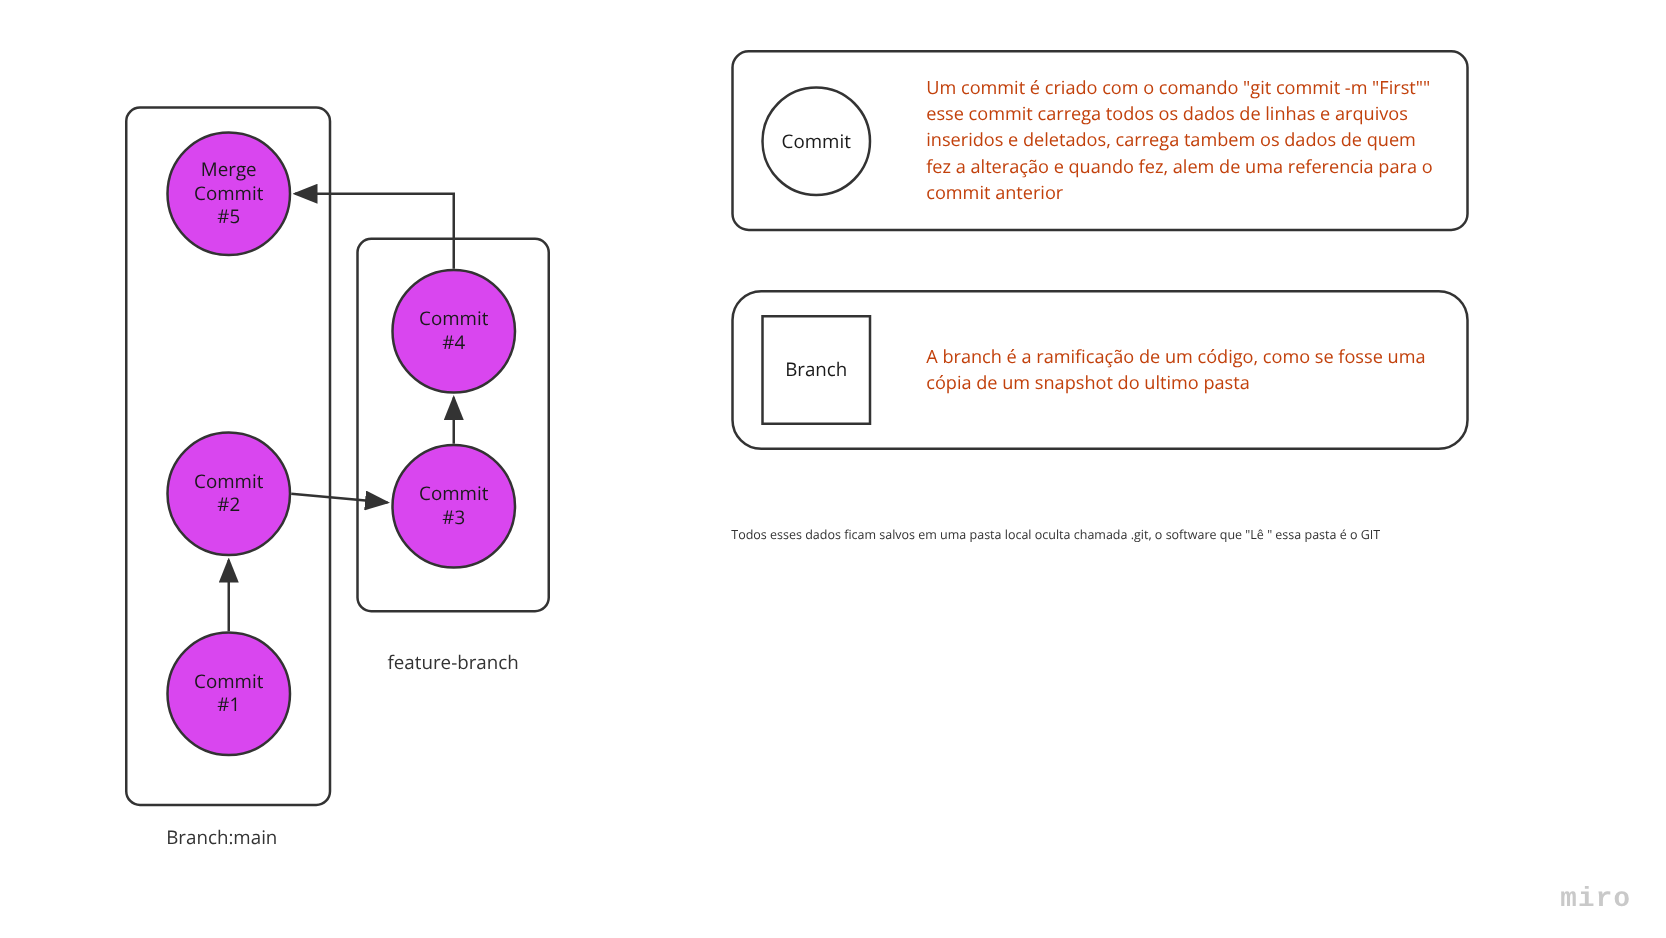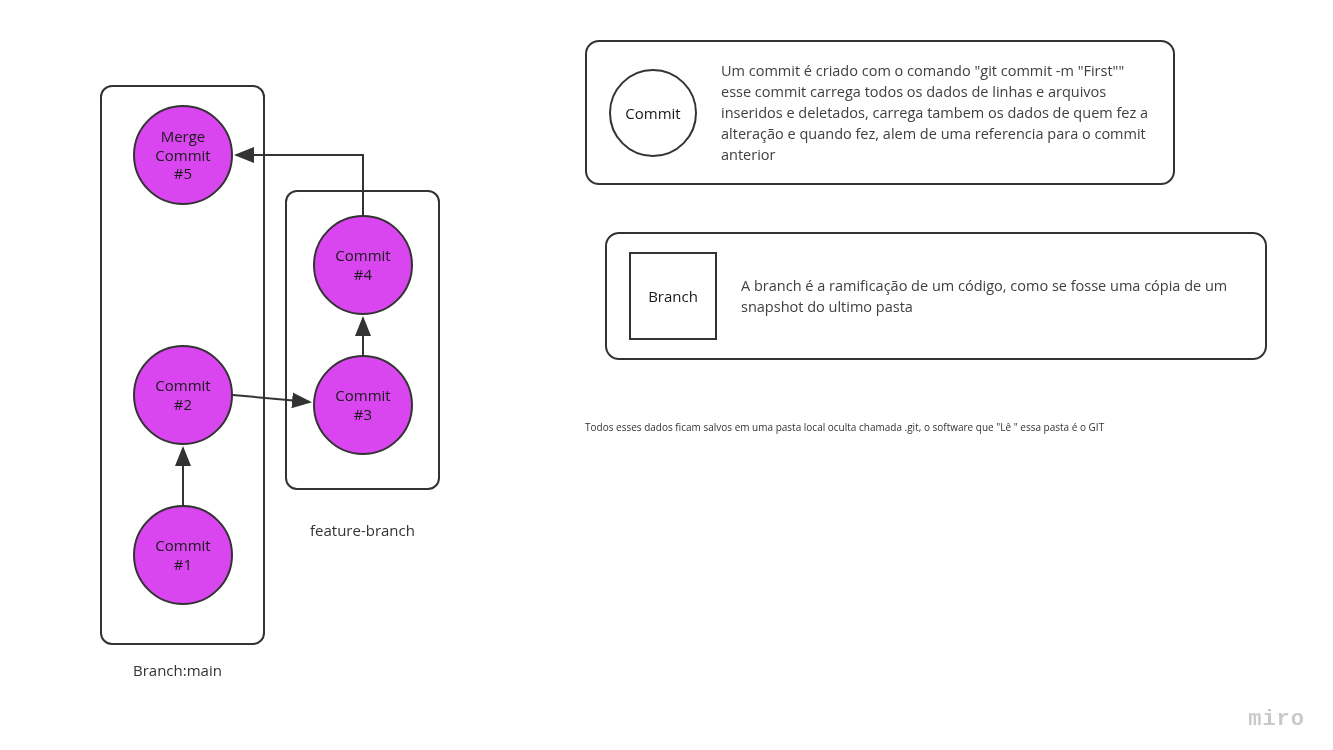--- a/index.html
+++ b/index.html
@@ -70,21 +70,22 @@
     border: 2px solid #333;
     flex: 0 0 auto;
     display: flex;
     align-items: center;
     justify-content: center;
     font-size: 15px;
   }
   .legend-text {
     font-size: 14.5px;
     line-height: 1.45;
-    color: #404040;
+    color: #c2410c;
+    margin-left: 20px;
   }
   .note {
     position: absolute;
     font-size: 10px;
     line-height: 1.45;
     color: #333;
     max-width: 660px;
   }
   .watermark {
     position: absolute;
@@ -147,21 +148,21 @@
     <line x1="363" y1="355" x2="363" y2="318" stroke="#333" stroke-width="2" marker-end="url(#arrowhead)"></line>
 
     <path d="M 363 215 L 363 155 L 236 155" fill="none" stroke="#333" stroke-width="2" marker-end="url(#arrowhead)"></path>
   </svg>
 
   <div class="legend-card" style="left:585px; top:40px; width:590px;">
     <div class="legend-circle">Commit</div>
     <div class="legend-text">Um commit é criado com o comando "git commit -m "First"" esse commit carrega todos os dados de linhas e arquivos inseridos e deletados, carrega tambem os dados de quem fez a alteração e quando fez, alem de uma referencia para o commit anterior</div>
   </div>
 
-  <div class="legend-card" style="left:605px; top:232px; width:662px;">
+  <div class="legend-card" style="left:585px; top:232px; width:590px;border-radius:24px;">
     <div class="legend-square">Branch</div>
     <div class="legend-text">A branch é a ramificação de um código, como se fosse uma cópia de um snapshot do ultimo pasta</div>
   </div>
 
   <div class="note" style="left:585px; top:420px;">Todos esses dados ficam salvos em uma pasta local oculta chamada .git, o software que "Lê " essa pasta é o GIT</div>
 
   <div class="watermark">miro</div>
 </div>
 
 </body></html>

